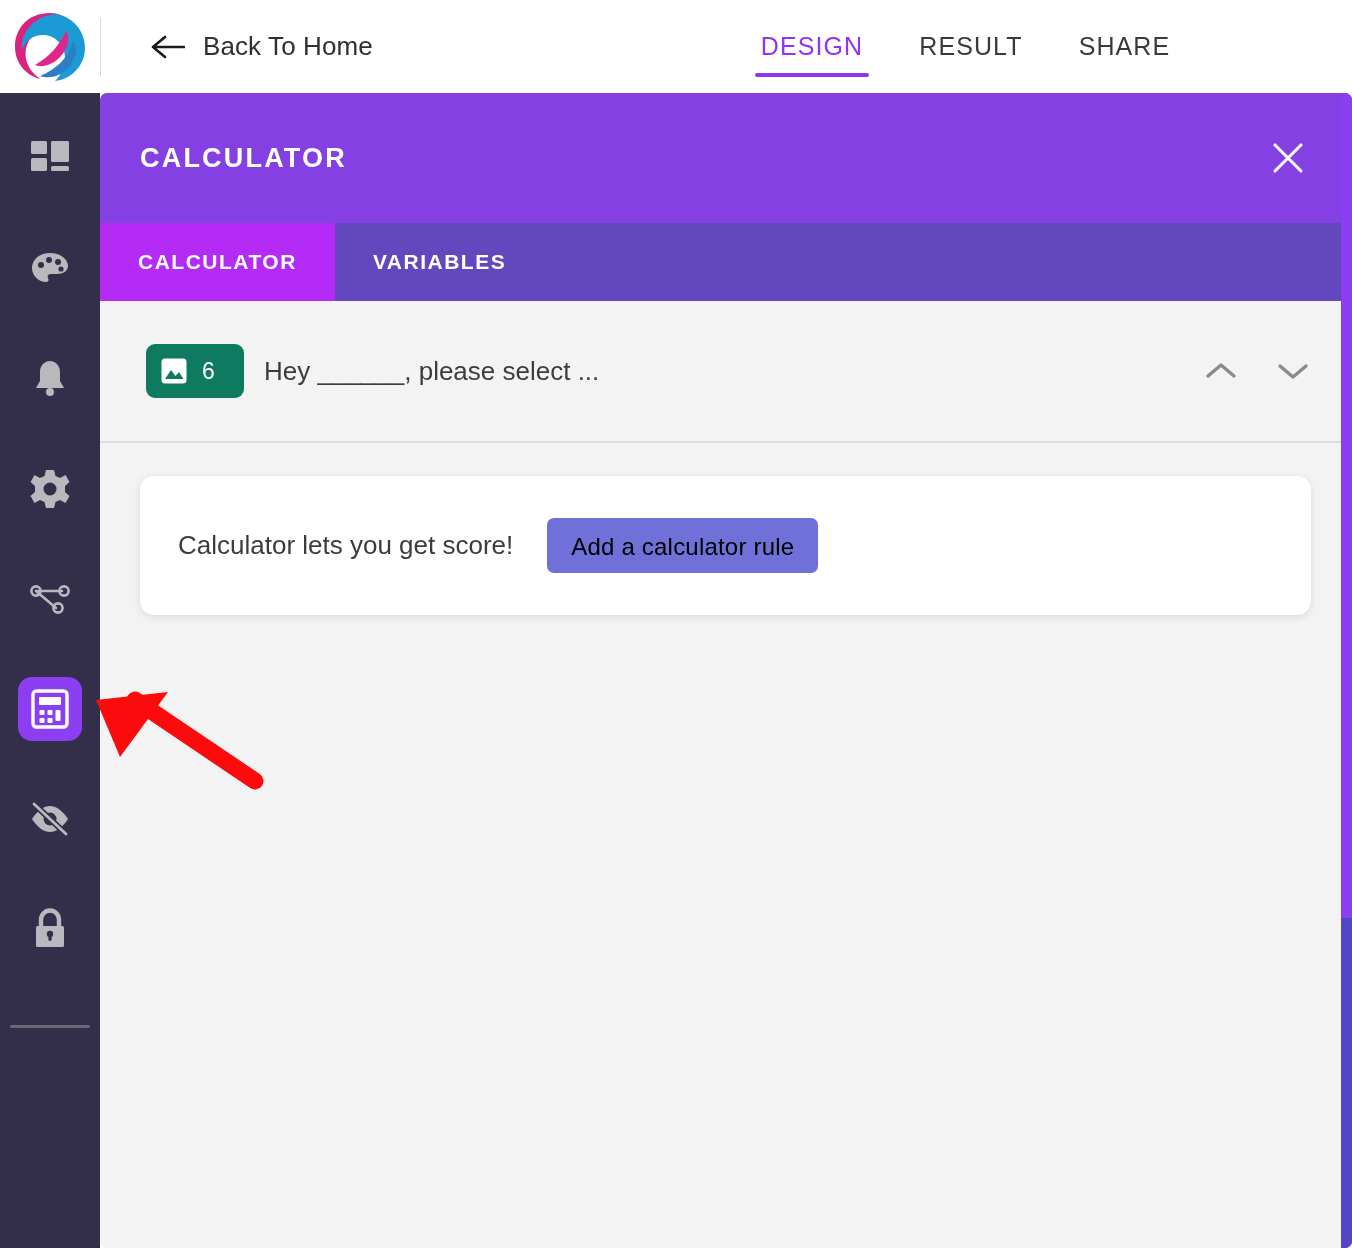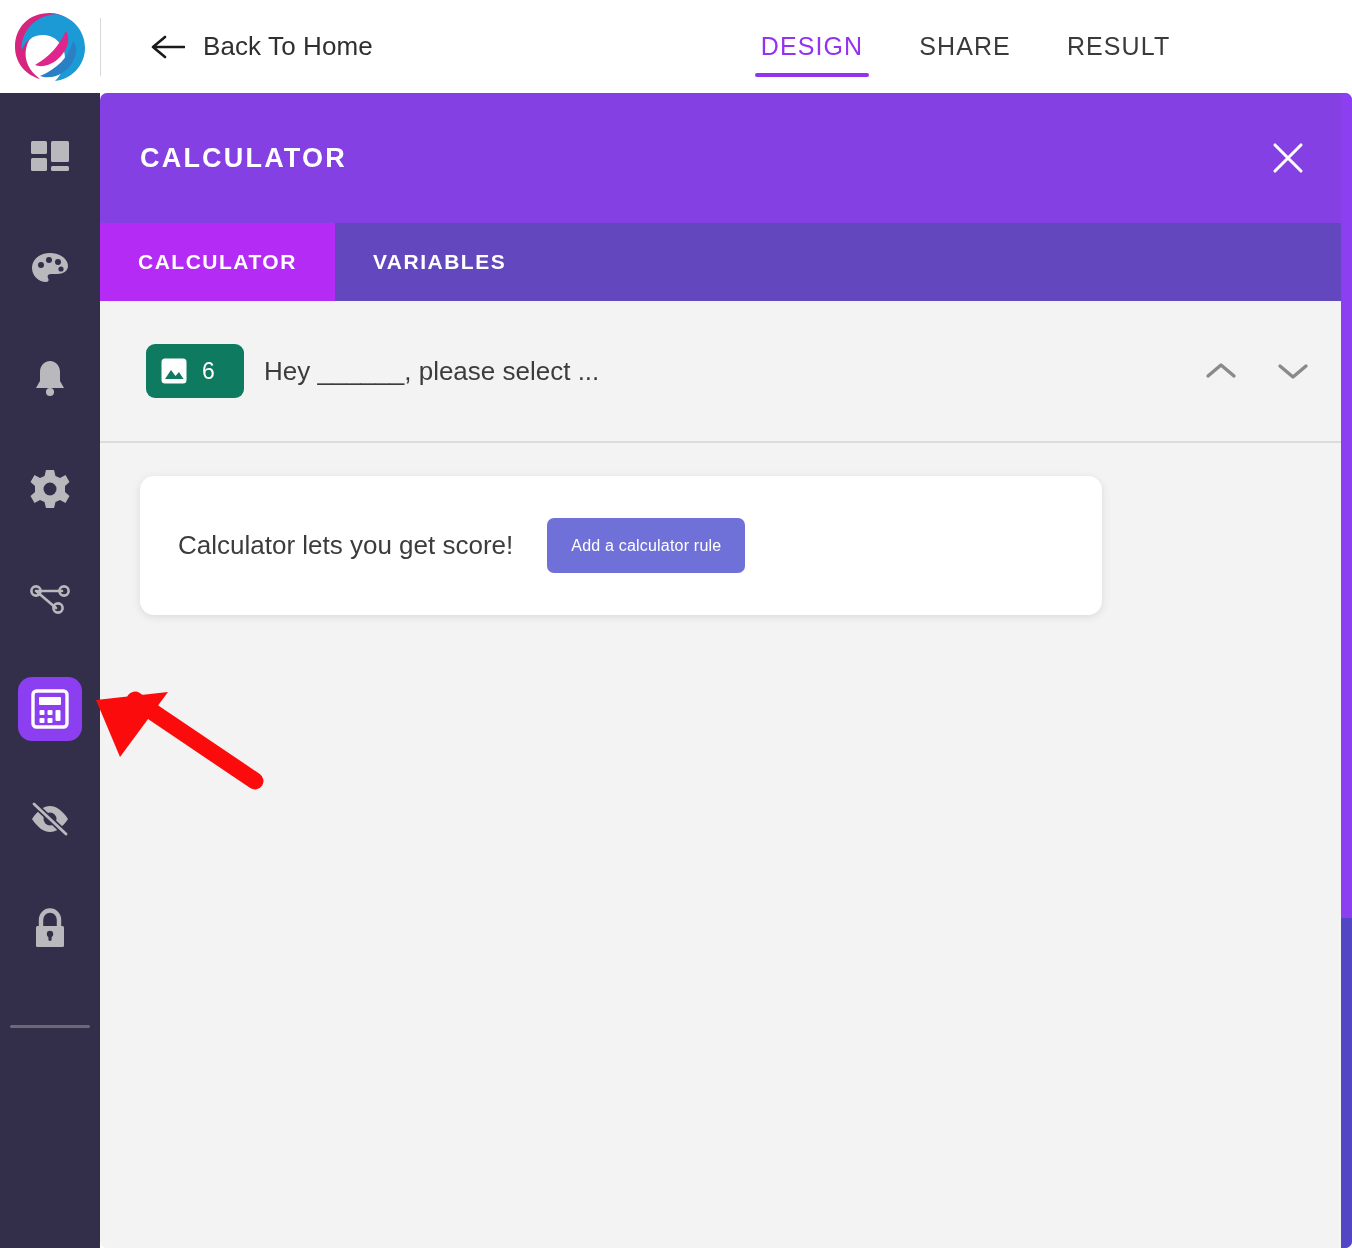--- a/index.html
+++ b/index.html
@@ -223,42 +223,42 @@
   .chev-btn {
     width: 38px; height: 38px;
     display: flex; align-items: center; justify-content: center;
     cursor: pointer;
   }
 
   
   .card {
     position: absolute;
     left: 40px; top: 383px;
-    width: 962px; height: 139px;
+    width: 1171px; height: 139px;
     background: #ffffff;
     border-radius: 14px;
     box-shadow: 0 2px 9px rgba(0,0,0,0.10);
     display: flex;
     align-items: center;
   }
   .card-text {
     margin-left: 38px;
     font-size: 26px;
     color: #3c3c3c;
     white-space: nowrap;
   }
   .card-btn {
     margin-left: 34px;
     background: #6f71d8;
-    color: #ffffff;
+    color: #000000;
     border: none;
     border-radius: 7px;
     height: 55px;
     padding: 15px 24px;
-    font-size: 16px;
+    font-size: 24px;
     font-family: "Liberation Sans", sans-serif;
     letter-spacing: 0.2px;
     cursor: pointer;
     white-space: nowrap;
   }
 
   
   .arrow-overlay {
     position: absolute;
     left: 0; top: 0;
@@ -285,22 +285,22 @@
 
   <div class="back-home">
     <svg class="back-arrow" viewBox="0 0 34 24">
       <path d="M2 12 L14 2 M2 12 L14 22 M2 12 L33 12" stroke="#1a1a1a" stroke-width="2.6" fill="none" stroke-linecap="round" stroke-linejoin="round"></path>
     </svg>
     <span class="back-label">Back To Home</span>
   </div>
 
   <div class="top-tabs">
     <div class="top-tab active">DESIGN</div>
+    <div class="top-tab">RESULT</div>
     <div class="top-tab">SHARE</div>
-    <div class="top-tab">RESULT</div>
   </div>
 </div>
 
 <div class="sidebar">
 
   <div class="side-item">
     <svg width="42" height="42" viewBox="0 0 42 42">
       <rect x="2" y="3" width="16" height="13" rx="1.5" fill="#b9b9bd"></rect>
       <rect x="22" y="3" width="18" height="21" rx="1.5" fill="#b9b9bd"></rect>
       <rect x="2" y="20" width="16" height="13" rx="1.5" fill="#b9b9bd"></rect>

